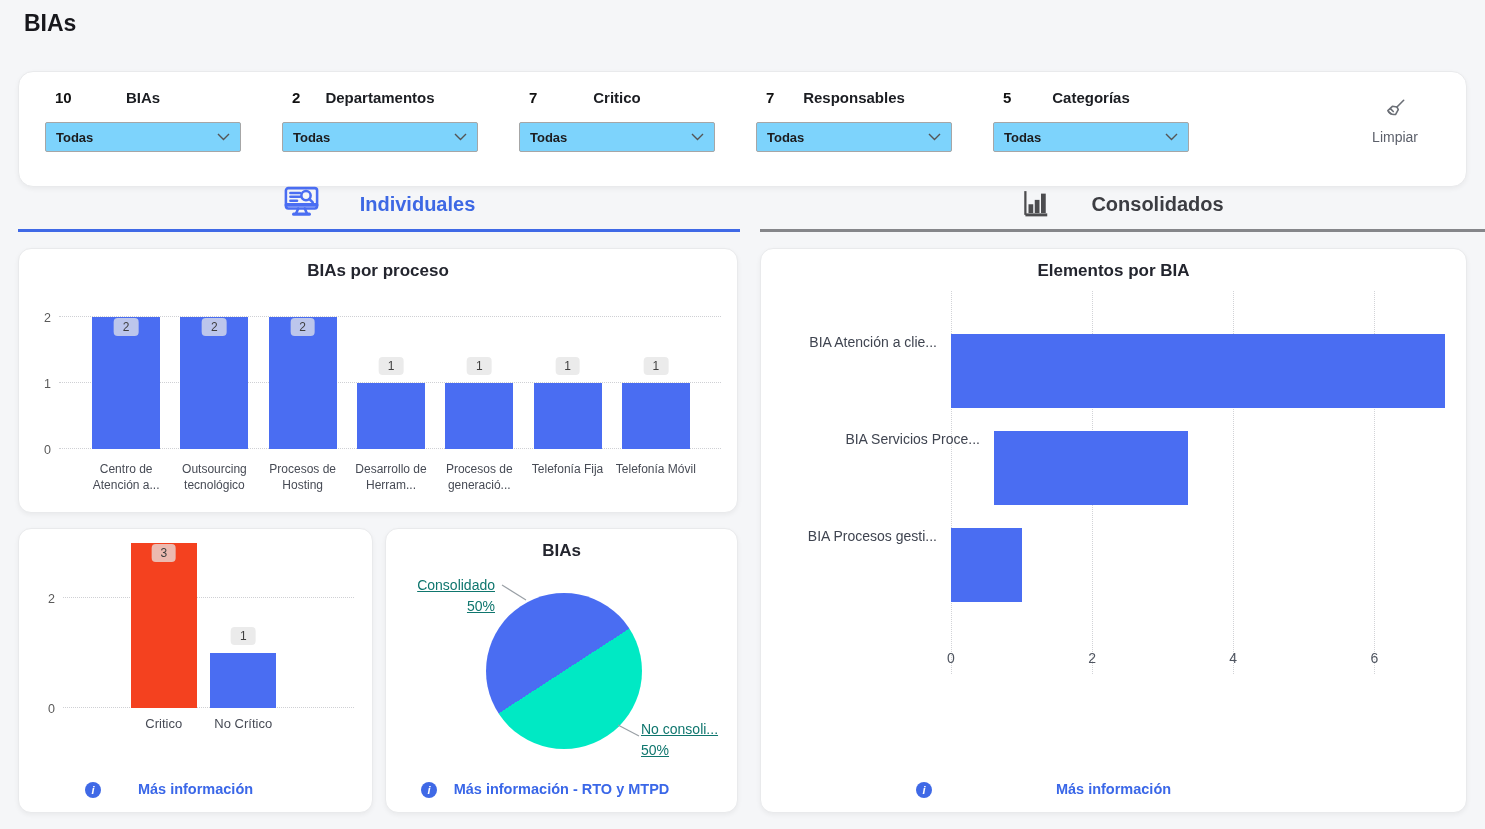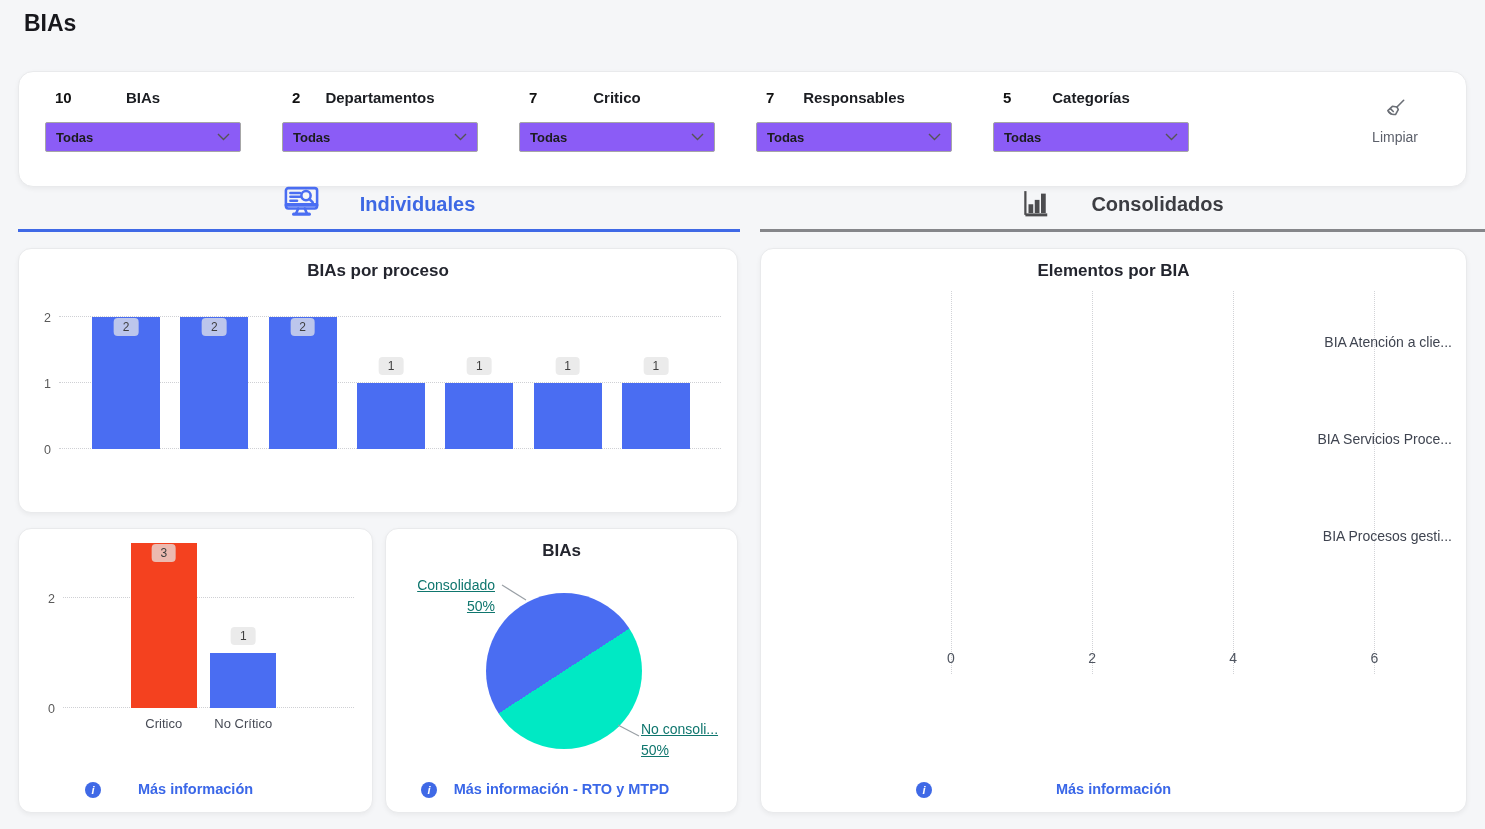--- a/index.html
+++ b/index.html
@@ -17,21 +17,21 @@
   .card-title{text-align:center;font-size:17px;font-weight:700;color:#23252e;padding-top:12px;}
 
   
   .filter-card{left:18px;top:71px;width:1449px;height:116px;display:flex;align-items:flex-start;
                padding:17px 24px 0 26px;gap:41px;border-radius:15px;}
   .filter-group{width:196px;position:relative;flex:none;}
   .filter-top{position:relative;height:22px;margin-bottom:11px;}
   .filter-count{font-size:15px;font-weight:700;color:#111;margin-left:10px;}
   .filter-label{position:absolute;left:50%;transform:translateX(-50%);top:0;font-size:15px;
                 font-weight:700;color:#1b1d22;white-space:nowrap;}
-  .dropdown{height:30px;border:1px solid #a6a6a6;border-radius:2px;background:#8b5cf6;display:flex;
+  .dropdown{height:30px;border:1px solid #a6a6a6;border-radius:2px;background:#7dd3fc;display:flex;
             align-items:center;padding:0 10px;cursor:pointer;box-sizing:border-box;}
   .dropdown-value{font-size:13px;font-weight:700;color:#1c1c1e;}
   .chevron{margin-left:auto;display:flex;}
   .clear-btn{margin-left:auto;margin-right:24px;margin-top:8px;text-align:center;color:#5c606b;
              cursor:pointer;}
   .clear-label{font-size:14px;margin-top:2px;color:#5c606b;}
 
   
   .tab{position:absolute;top:180px;height:49px;display:flex;align-items:center;justify-content:center;
        gap:40px;cursor:pointer;}
@@ -65,21 +65,21 @@
   [data-chart="0"] .vlabels{margin:12px 16px 0 40px;padding:0 21px 0 23px;}
   [data-chart="1"] .vlabels{margin:7px 18px 0 44px;padding:0 71px 0 61px;}
   .vlabel{flex:1;text-align:center;font-size:12px;line-height:1.35;color:#474b55;}
   [data-chart="1"] .vlabel{font-size:13px;}
 
   
   .hwrap{position:relative;margin-top:10px;}
   .hgrid{position:absolute;top:0;bottom:0;}
   .vgridline{position:absolute;top:0;bottom:0;border-left:1px dotted #d2d3d7;}
   .hrows{position:relative;}
-  .hrow{display:flex;align-items:flex-end;flex-direction:column;}
+  .hrow{display:flex;align-items:flex-start;}
   .hlabel{text-align:right;padding-right:14px;font-size:14px;color:#3f4450;box-sizing:border-box;
           white-space:nowrap;overflow:hidden;}
   .htrack{flex:1;position:relative;height:74px;margin-right:14px;}
   .hbar-bar{position:absolute;left:0;top:0;height:100%;cursor:pointer;}
   .hticks{position:relative;height:24px;margin-top:8px;}
   .htick{position:absolute;transform:translateX(-50%);font-size:14px;color:#4f5560;}
 
   
   .pie-circle{position:absolute;left:100px;top:64px;width:156px;height:156px;border-radius:50%;cursor:pointer;}
   .pie-label{position:absolute;font-size:14px;color:#0f766e;line-height:1.5;text-decoration:underline;}
@@ -250,20 +250,29 @@
           <div class="vcol">
             <div class="vbar-bar" style="height: 66px; width: 68px; background: rgb(74, 109, 242);"></div>
             <div class="badge" style="bottom: 74px;">1</div>
           </div>
           <div class="vcol">
             <div class="vbar-bar" style="height: 66px; width: 68px; background: rgb(74, 109, 242);"></div>
             <div class="badge" style="bottom: 74px;">1</div>
           </div>
         </div>
       </div>
+      <div class="vlabels">
+        <div class="vlabel">Centro de Atención a...</div>
+        <div class="vlabel">Outsourcing tecnológico</div>
+        <div class="vlabel">Procesos de Hosting</div>
+        <div class="vlabel">Desarrollo de Herram...</div>
+        <div class="vlabel">Procesos de generació...</div>
+        <div class="vlabel">Telefonía Fija</div>
+        <div class="vlabel">Telefonía Móvil</div>
+      </div>
     </div>
 </div>
 
 <div class="card card-criticidad">
   <div class="plot-body" data-chart="1">
       <div class="vplot">
         <div class="gridline" style="bottom: 0px;"></div>
         <div class="ytick" style="bottom: -8px;">0</div>
         <div class="gridline" style="bottom: 110px;"></div>
         <div class="ytick" style="bottom: 102px;">2</div>

